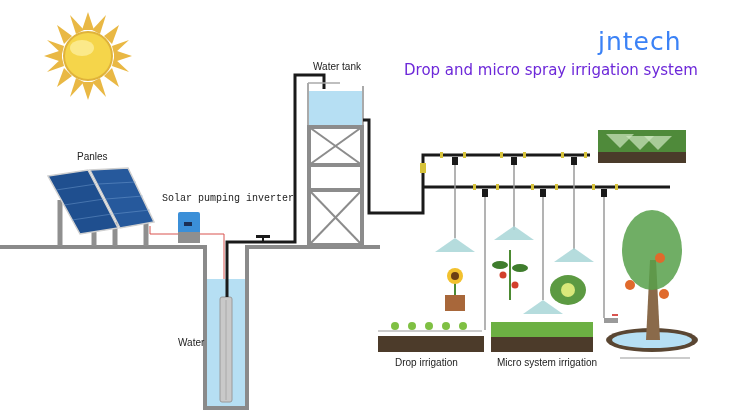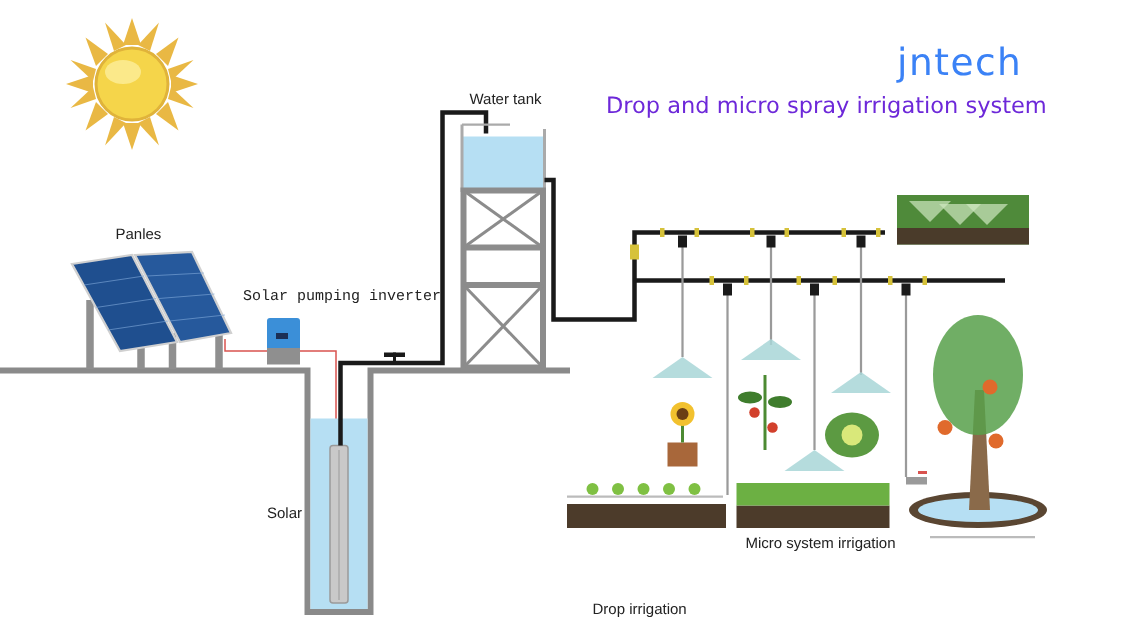--- a/index.html
+++ b/index.html
@@ -202,15 +202,15 @@
     <rect x="491" y="322" width="102" height="15" fill="#6cb043"></rect>
   </g>
 </svg>
 
 <div id="brand">jntech</div>
 <div id="title">Drop and micro spray irrigation system</div>
 
 <div class="lbl" style="left:77px; top:151px;">Panles</div>
 <div class="lbl" style="left:162px; top:193px;font-family:Liberation Mono, monospace;">Solar pumping inverter</div>
 <div class="lbl" style="left:313px; top:61px;">Water tank</div>
-<div class="lbl" style="left:178px; top:337px;">Solar</div>
-<div class="lbl" style="left:395px; top:357px;margin-top:44px;">Drop irrigation</div>
+<div class="lbl" style="left:178px; top:337px;">Water</div>
+<div class="lbl" style="left:395px; top:357px;">Drop irrigation</div>
 <div class="lbl" style="left:497px; top:357px;">Micro system irrigation</div>
 
 </body></html>

